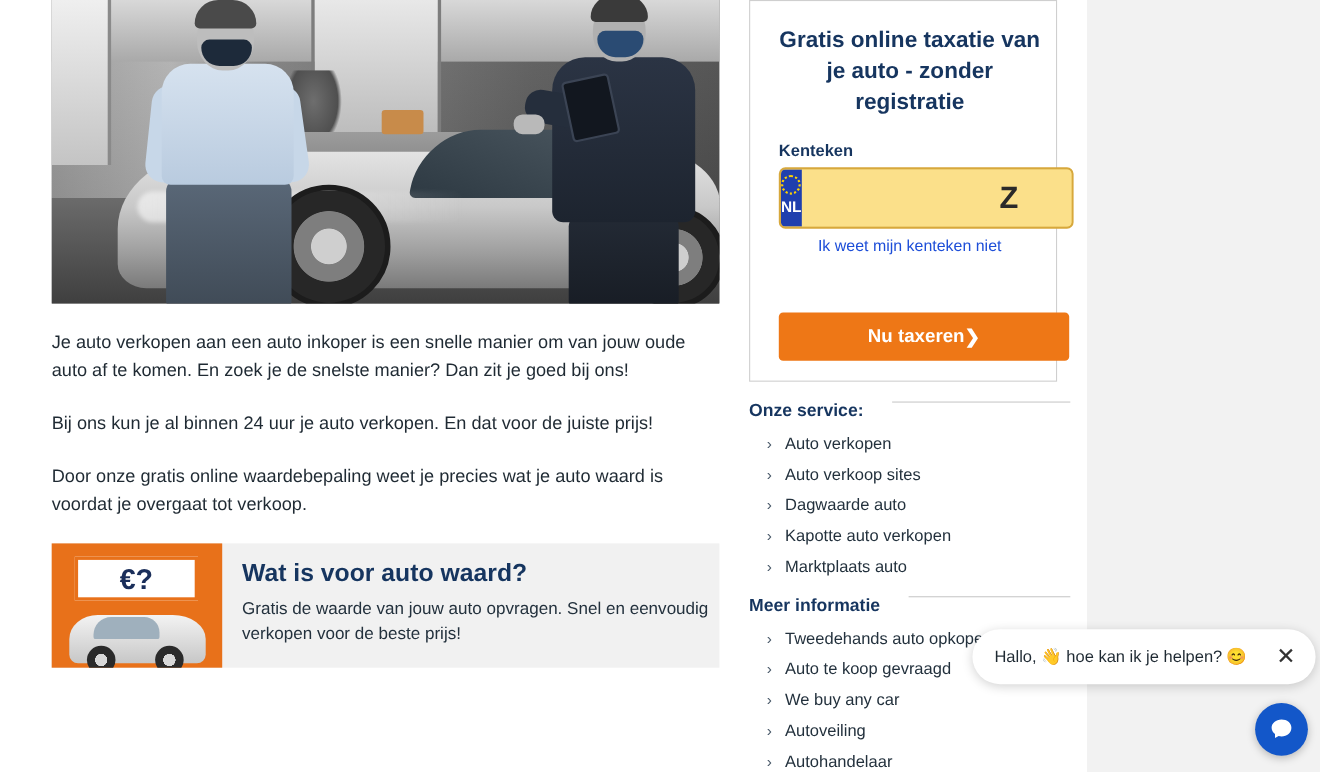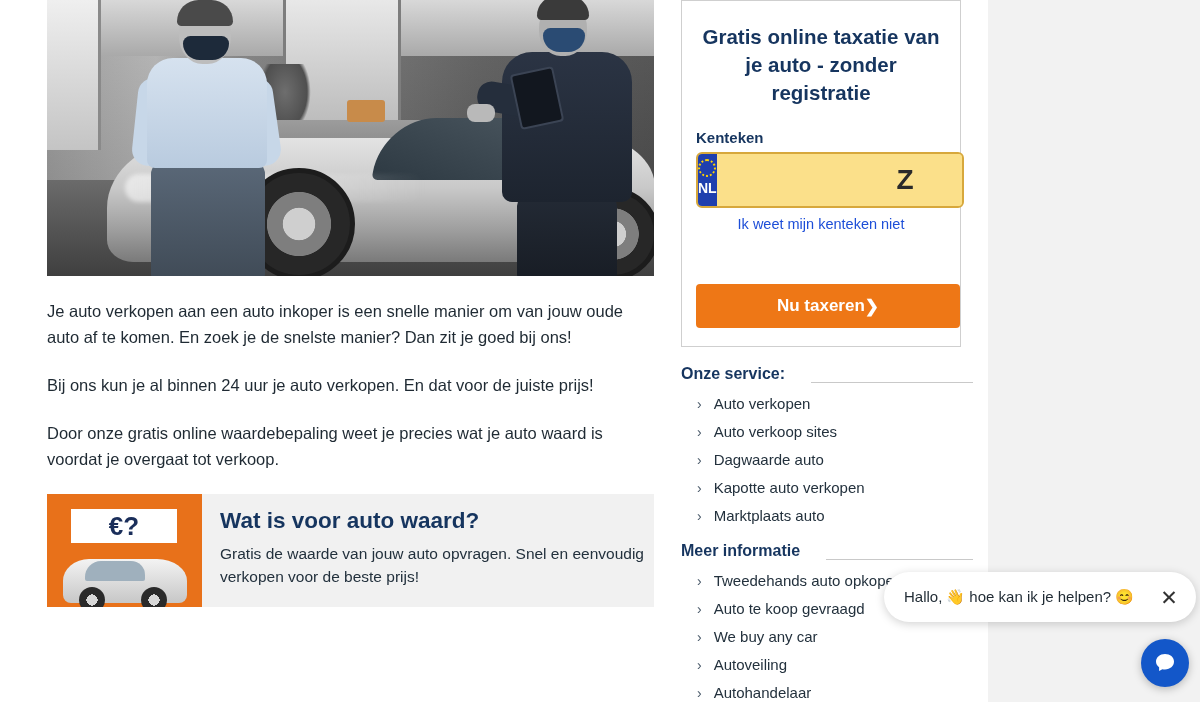--- a/index.html
+++ b/index.html
@@ -230,21 +230,21 @@
   
   .right-col {
     position: absolute;
     left: 681px; top: 0;
     width: 292px;
   }
   .taxatie-box {
     width: 280px;
     border: 1px solid #cfcfcf;
     background: #ffffff;
-    padding: 18px 14px 18px 14px;
+    padding: 18px 14px 18px 26px;
   }
   .taxatie-title {
     font-size: 20.5px; font-weight: bold; color: #16355f;
     line-height: 28px; text-align: center; margin: 4px 0 22px 0;
   }
   .kenteken-label {
     font-size: 15px; font-weight: bold; color: #16355f; margin-bottom: 6px;
   }
   .plate {
     display: flex;
@@ -293,21 +293,21 @@
     color: #ffffff;
     font-size: 17px; font-weight: bold;
     font-family: "Liberation Sans", sans-serif;
     cursor: pointer;
     display: flex; align-items: center; justify-content: center;
     gap: 0;
   }
   .cta .chev { font-size: 17px; font-weight: bold; }
 
   .side-head {
-    display: flex; align-items: flex-end; gap: 26px;
+    display: flex; align-items: flex-start; gap: 26px;
     margin: 18px 0 12px 0;
   }
   .side-head .txt {
     font-size: 16px; font-weight: bold; color: #16355f; white-space: nowrap;
   }
   .side-head .rule {
     flex: 1; height: 1px; background: #c9c9c9;
   }
   .side-list { list-style: none; margin: 0; padding: 0 0 0 16px; }
   .side-list li {

